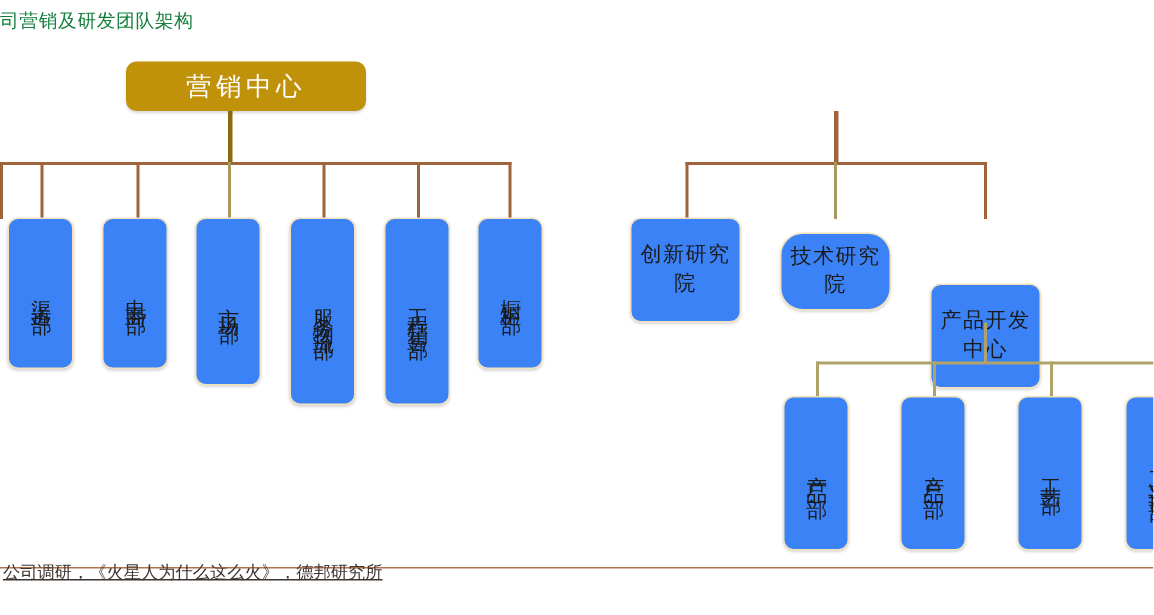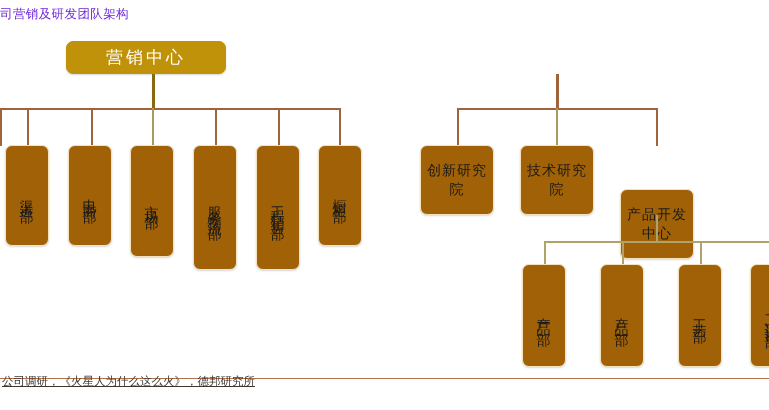--- a/index.html
+++ b/index.html
@@ -17,21 +17,21 @@
     overflow: hidden;
     background: #ffffff;
   }
 
   
   .chart-title {
     position: absolute;
     left: 0px;
     top: 6px;
     font-size: 12.5px;
-    color: #6d28d9;
+    color: #15803d;
     letter-spacing: 0.4px;
     white-space: nowrap;
   }
 
   
   .footer-rule {
     position: absolute;
     left: 0px;
     top: 378px;
     width: 769px;
@@ -71,21 +71,21 @@
     box-shadow: 0 1px 2px rgba(0,0,0,0.16);
   }
   .node-root {
     background: #BF920A;
     border: 1px solid #BF920A;
     color: #ffffff;
     font-size: 17px;
     letter-spacing: 3px;
   }
   .node-leaf {
-    background: #a16207;
+    background: #3b82f6;
     border: 1px solid #F2E3BE;
     color: #1a1a1a;
   }
   
   .vtext {
     writing-mode: vertical-rl;
     text-orientation: upright;
     font-size: 14px;
     letter-spacing: 5px;
     line-height: 1;
@@ -99,21 +99,21 @@
     word-break: break-all;
   }
 </style>
 </head>
 <body>
 
 <div id="page">
 
   <div class="chart-title">司营销及研发团队架构</div>
 
-  <div class="node node-root" style="left:66px; top:41px; width:160px; height:33px;text-align:right;">
+  <div class="node node-root" style="left:84px; top:41px; width:160px; height:33px;text-align:right;">
     <span>营销中心</span>
   </div>
 
   <div class="line line-v line-gold" style="left:152px; top:74px; width:3px; height:35px;"></div>
 
   <div class="line line-h" style="left:-10px; top:108px; width:351px;"></div>
 
   <div class="line line-v" style="left:0px;   top:108px; height:38px;"></div>
   <div class="line line-v" style="left:27px;  top:108px; height:38px;"></div>
   <div class="line line-v" style="left:91px;  top:108px; height:38px;"></div>
@@ -152,21 +152,21 @@
   <div class="line line-h" style="left:457px; top:108px; width:201px;"></div>
 
   <div class="line line-v" style="left:457px; top:108px; height:38px;"></div>
   <div class="line line-v line-tan" style="left:556px; top:108px; height:38px;"></div>
   <div class="line line-v" style="left:656px; top:108px; height:38px;"></div>
 
   <div class="node node-leaf" style="left:420px; top:145px; width:74px; height:70px;">
     <span class="htext">创新研究院</span>
   </div>
 
-  <div class="node node-leaf" style="left:520px; top:145px; width:74px; height:70px;">
+  <div class="node node-leaf" style="left:520px; top:155px; width:74px; height:52px;border-radius:15px;">
     <span class="htext">技术研究院</span>
   </div>
 
   <div class="node node-leaf" style="left:620px; top:145px; width:74px; height:70px;margin-top:44px;">
     <span class="htext">产品开发中心</span>
   </div>
 
   <div class="line line-v line-olive" style="left:656px; top:215px; height:27px;"></div>
 
   <div class="line line-h line-olive" style="left:544px; top:241px; width:235px;"></div>

